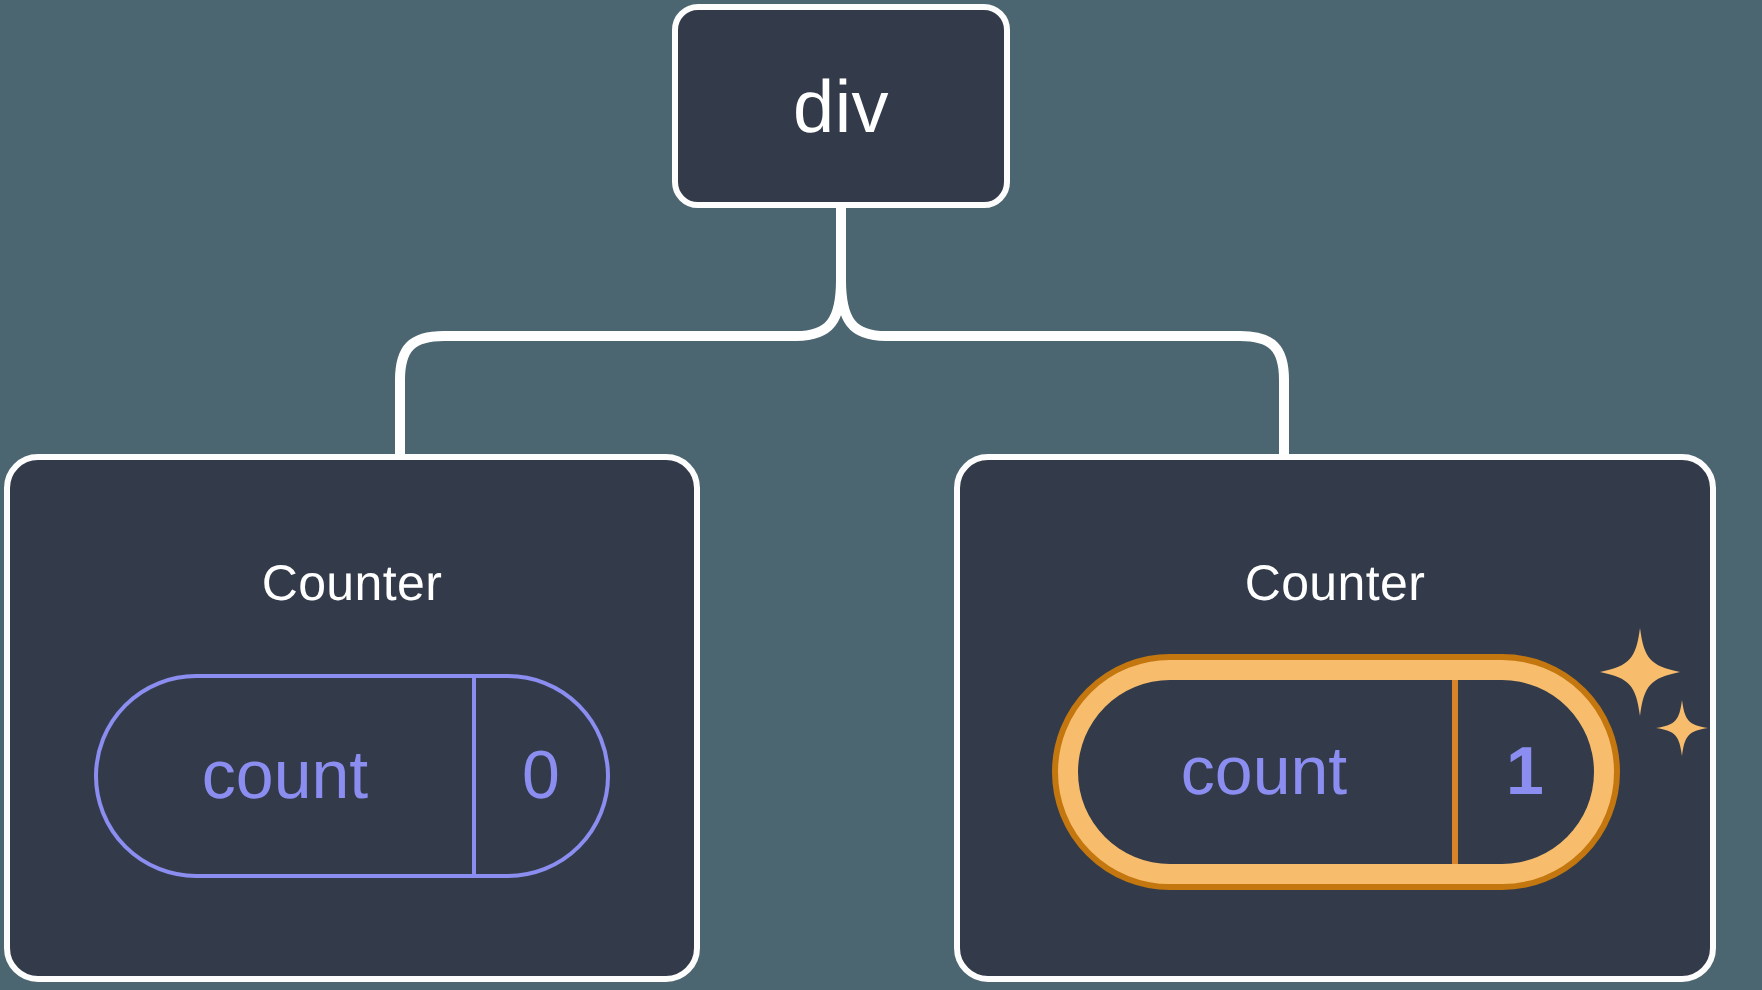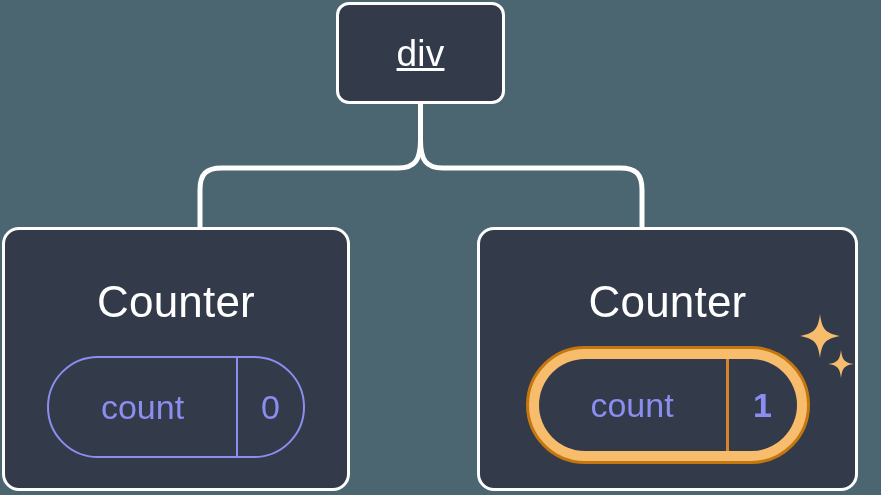--- a/index.html
+++ b/index.html
@@ -59,29 +59,28 @@
   .node-right {
     left: 477px;
     top: 227px;
     width: 381px;
     height: 264px;
     border-radius: 17px;
   }
 
   .node-title {
     color: #ffffff;
-    font-size: 44px;
+    font-size: 25px;
     font-weight: 400;
     letter-spacing: 0.2px;
     line-height: 1;
     white-space: nowrap;
   }
   .node-root .node-title {
     font-size: 37px;
-    text-decoration: underline;
   }
   .node-left .node-title {
     margin-top: 50px;
   }
   .node-right .node-title {
     margin-top: 50px;
   }
 
   
   .pill-wrap {

